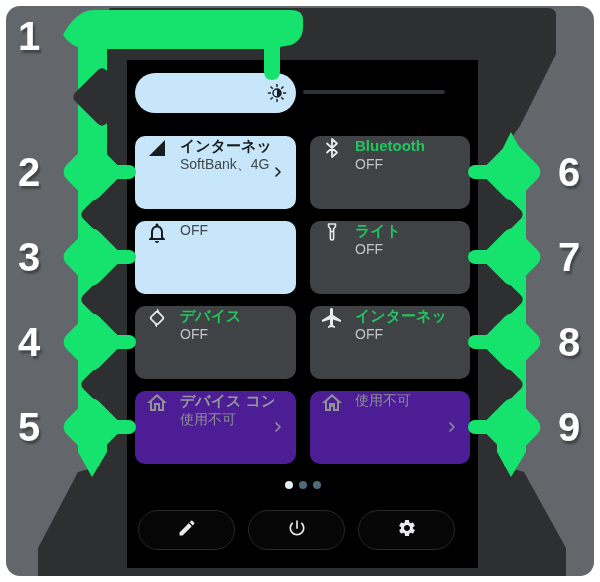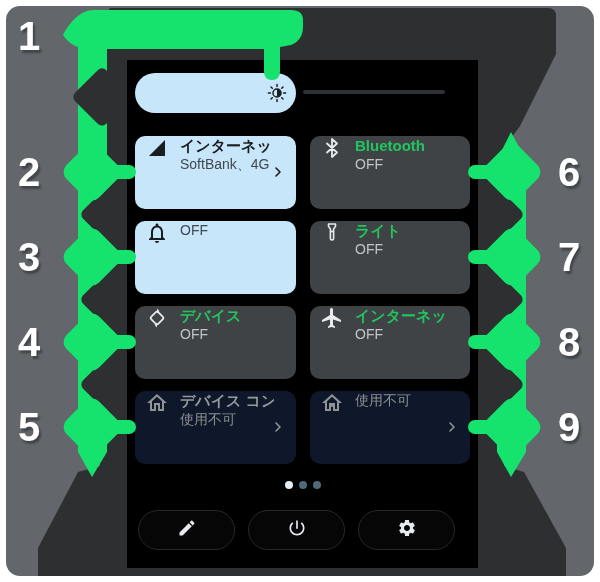--- a/index.html
+++ b/index.html
@@ -32,21 +32,21 @@
   .tile .ttext{display:flex;flex-direction:column;min-width:0;}
   .tile .ttitle{font-size:15px;font-weight:700;line-height:19px;
         white-space:nowrap;overflow:hidden;max-width:94px;}
   .tile .tsub{font-size:14px;line-height:18px;white-space:nowrap;overflow:hidden;max-width:94px;}
   .tile .tchev{position:absolute;right:10px;top:28px;width:16px;height:16px;}
   .tile.active{background:#c7e6fa;color:#1a1d1f;}
   .tile.active .ttitle{color:#191c1e;} .tile.active .tsub{color:#424press84a;}
   .tile.active .tsub{color:#42484d;}
   .tile.inactive{background:#3f4346;color:#e8eaed;}
   .tile.inactive .ttitle{color:#22c55e;} .tile.inactive .tsub{color:#c2c5c8;}
-  .tile.disabled{background:#0f172a;color:#8f9396;}
+  .tile.disabled{background:#4c1d95;color:#8f9396;}
   .tile.disabled .ttitle{color:#96999c;} .tile.disabled .tsub{color:#8d9094;}
   .dots{position:absolute;left:0;top:421px;width:351px;display:flex;
         justify-content:center;gap:6px;}
   .dot{width:8px;height:8px;border-radius:50%;background:#4f6b79;}
   .dot.active{background:#e2edf4;}
   .actions{position:absolute;left:11px;top:450px;display:flex;gap:13px;}
   .abtn{width:97px;height:40px;border-radius:20px;background:#060607;
         border:1px solid #26282a;box-sizing:border-box;display:flex;
         align-items:center;justify-content:center;color:#e8eaed;}
   .abtn svg{width:20px;height:20px;}

